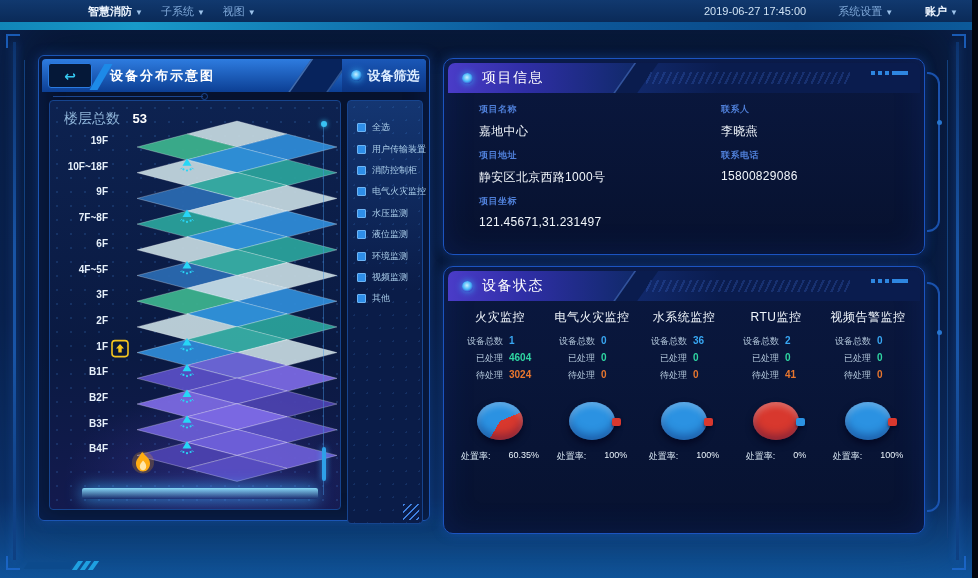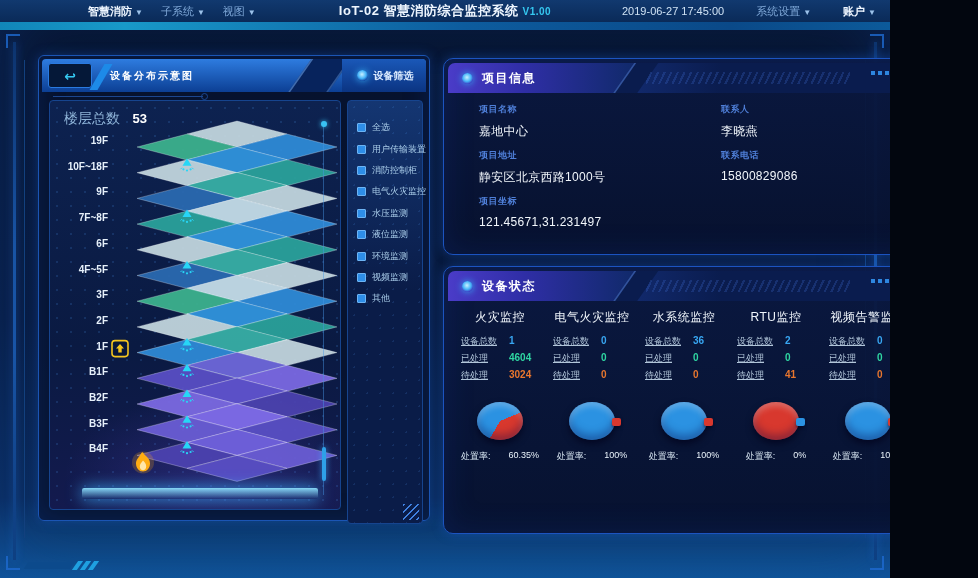--- a/index.html
+++ b/index.html
@@ -1,17 +1,17 @@
 <!DOCTYPE html>
 <html><head>
 <meta charset="utf-8">
 <style>
   html,body{margin:0;padding:0;background:#02060f;}
   *{box-sizing:border-box;font-family:"Liberation Sans","DejaVu Sans",sans-serif;}
-  .screen{position:relative;width:890px;height:578px;overflow:hidden;
+  .screen{position:relative;width:972px;height:578px;overflow:hidden;
     background:linear-gradient(180deg,#071531 0%,#081a3e 55%,#0a2a5a 86%,#0f5494 100%);
     box-shadow:inset 0 0 70px rgba(20,80,180,.30);}
   
   .topbar{position:absolute;left:0;top:0;width:100%;height:22px;
     background:linear-gradient(180deg,#11396f,#0a2a58);display:flex;align-items:center;z-index:5;}
   .nav-left{position:absolute;left:88px;display:flex;gap:18px;}
   .menu-item{font-size:11px;color:#7fa8d8;cursor:pointer;white-space:nowrap;}
   .menu-item .caret{font-size:8px;margin-left:3px;color:#9cc2ea;}
   .menu-item.primary{color:#eef6ff;font-weight:bold;}
   .top-title{position:absolute;left:0;right:0;text-align:center;font-size:13px;font-weight:bold;color:#eef6ff;letter-spacing:.5px;}
@@ -47,24 +47,24 @@
     background:rgba(7,18,46,.88);border:1px solid #1b55b4;border-radius:6px;
     box-shadow:0 0 12px rgba(30,100,220,.35), inset 0 0 26px rgba(18,60,150,.28);}
   .lp-header{position:absolute;left:3px;top:3px;right:3px;height:33px;border-radius:4px 4px 0 0;
     background:linear-gradient(180deg,#2e7ce0,#0c3f94);overflow:hidden;}
   .lp-header .slash-gap{position:absolute;left:256px;top:-4px;width:40px;height:46px;background:#07235c;
     transform:skewX(-35deg);border-left:2px solid rgba(120,180,255,.5);border-right:2px solid rgba(120,180,255,.35);}
   .lp-icon-box{position:absolute;left:6px;top:4px;width:44px;height:25px;background:#051838;border:1px solid #2a7ae0;
     border-radius:3px;display:flex;align-items:center;justify-content:center;cursor:pointer;}
   .lp-icon-box .arr{color:#35c8f0;font-size:14px;font-weight:bold;line-height:1;}
   .lp-icon-box::after{content:"";position:absolute;right:-14px;top:0;width:8px;height:26px;background:#1d8ae8;transform:skewX(-30deg);}
-  .lp-title{position:absolute;left:68px;top:0;line-height:33px;font-size:10px;font-weight:bold;color:#ffffff;letter-spacing:2px;}
+  .lp-title{position:absolute;left:68px;top:0;line-height:33px;font-size:13px;font-weight:bold;color:#ffffff;letter-spacing:2px;}
   .lp-tab{position:absolute;left:300px;top:0;width:86px;height:33px;display:flex;align-items:center;justify-content:center;gap:6px;
     background:linear-gradient(180deg,#1a58b8,#0b3482);cursor:pointer;}
-  .lp-tab .tab-label{font-size:10px;color:#dcecff;font-weight:bold;font-family:Liberation Mono, monospace;}
+  .lp-tab .tab-label{font-size:13px;color:#dcecff;font-weight:bold;font-family:Liberation Mono, monospace;}
   .lp-subline{position:absolute;left:14px;top:40px;width:150px;height:0;border-bottom:1px solid #2a6ad0;opacity:.6;}
   .lp-subline::after{content:"";position:absolute;right:-5px;top:-3px;width:5px;height:5px;border-radius:50%;border:1px solid #2a6ad0;}
   
   .building-panel{position:absolute;left:10px;top:44px;width:292px;height:410px;border:1px solid #16448e;border-radius:4px;
     background:
       radial-gradient(ellipse 220px 120px at 58% 92%, rgba(90,70,200,.30), rgba(0,0,0,0) 70%),
       radial-gradient(rgba(80,160,255,.16) 1px, transparent 1px),
       linear-gradient(180deg,#0d2250,#0a1a42 60%,#131a4e);
     background-size:auto,14px 14px,auto;overflow:hidden;}
   .floor-total{position:absolute;left:14px;top:8px;z-index:3;}
@@ -95,57 +95,54 @@
     box-shadow:0 0 12px rgba(30,100,220,.38), inset 0 0 30px rgba(20,60,160,.24);}
   .rpanel.info{top:58px;height:197px;}
   .rpanel.status{top:266px;height:268px;}
   .rp-header{position:absolute;left:4px;top:4px;right:4px;height:30px;border-radius:7px 7px 0 0;overflow:hidden;
     background:linear-gradient(90deg,#4a3cc8 0%,#2f2ea6 16%,#122a6e 38%,#0a1c4e 58%,#0a1c4e 100%);
     display:flex;align-items:center;padding-left:14px;gap:9px;}
   .rp-header::before{content:"";position:absolute;left:37%;top:-4px;width:22px;height:40px;background:#0a1c4e;
     transform:skewX(-35deg);border-left:2px solid rgba(100,150,255,.45);}
   .rp-header::after{content:"";position:absolute;left:42%;right:70px;top:9px;height:12px;opacity:.5;
     background:repeating-linear-gradient(115deg,transparent 0 4px,rgba(70,120,230,.45) 4px 6px);}
-  .rp-title{font-size:12px;font-weight:bold;color:#ffffff;letter-spacing:1.5px;position:relative;z-index:2;}
+  .rp-title{font-size:14px;font-weight:normal;color:#ffffff;letter-spacing:1.5px;position:relative;z-index:2;}
   .dashes{position:absolute;right:12px;top:8px;display:flex;gap:3px;align-items:center;z-index:2;}
   .dashes i{display:block;width:4px;height:4px;background:#2e86e0;}
   .dashes i.long{width:16px;}
   
   .field{position:absolute;}
   .field .f-lbl{font-size:9px;font-weight:bold;color:#4f7fd8;letter-spacing:.5px;}
   .field .f-val{font-size:12px;color:#f2f7fc;margin-top:7px;letter-spacing:.3px;}
   
   .status-grid{position:absolute;left:10px;right:10px;top:42px;display:flex;}
   .status-col{flex:1;text-align:center;}
   .col-title{font-size:12px;font-weight:normal;color:#f0f6fc;margin-bottom:10px;letter-spacing:.5px;}
   .stat{display:flex;justify-content:center;gap:6px;margin-bottom:7px;font-size:9px;line-height:10px;}
-  .stat .s-lbl{min-width:42px;text-align:left;color:#b2c6da;text-decoration:underline;}
+  .stat .s-lbl{min-width:42px;text-align:right;color:#b2c6da;}
   .stat .s-val{min-width:30px;text-align:left;font-size:10px;font-weight:bold;}
   .s-val.total{color:#38a6f2;} .s-val.handled{color:#2fd6a2;} .s-val.pending{color:#e8762e;}
   .pie-wrap{position:relative;width:46px;height:38px;margin:22px auto 10px;}
   .pie{width:46px;height:38px;border-radius:50%;
     box-shadow:0 4px 7px rgba(0,0,25,.65), inset 0 -5px 8px rgba(0,0,70,.35), inset 0 4px 6px rgba(255,255,255,.28);}
   .pie-nub{position:absolute;right:-6px;top:42%;width:9px;height:8px;border-radius:2px;box-shadow:0 2px 3px rgba(0,0,25,.5);}
   .rate{display:flex;justify-content:center;gap:18px;font-size:9px;color:#d6e4f0;}
   .rate .s-val{font-size:9px;color:#e8f2fa;}
 </style>
 </head>
 <body>
 
 <div class="screen">
 
   <header class="topbar">
     <nav class="nav-left">
       <span class="menu-item primary"><span>智慧消防</span><span class="caret">▼</span></span>
       <span class="menu-item"><span>子系统</span><span class="caret">▼</span></span>
       <span class="menu-item"><span>视图</span><span class="caret">▼</span></span>
     </nav>
-    <div class="top-title">
-      <span>IoT-02 智慧消防综合监控系统</span><span class="ver">V1.00</span>
-    </div>
     <div class="top-right">
       <span class="datetime">2019-06-27 17:45:00</span>
       <span class="menu-item"><span>系统设置</span><span class="caret">▼</span></span>
       <span class="menu-item primary"><span>账户</span><span class="caret">▼</span></span>
     </div>
   </header>
   <div class="topstrip"></div>
 
   <div class="vline l"></div>
   <div class="vline r"></div>

